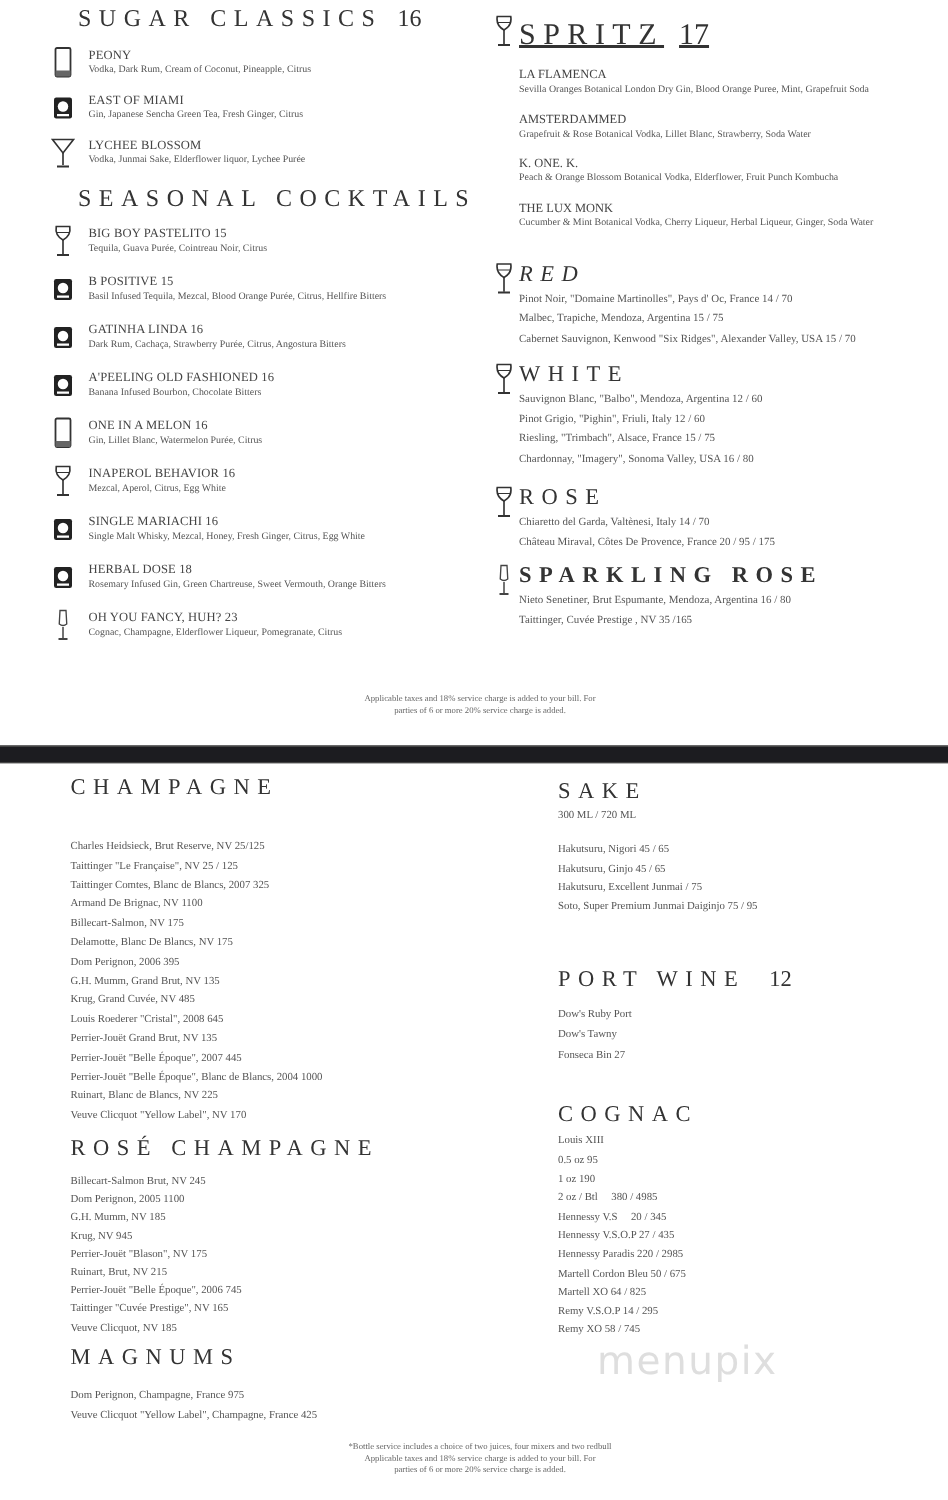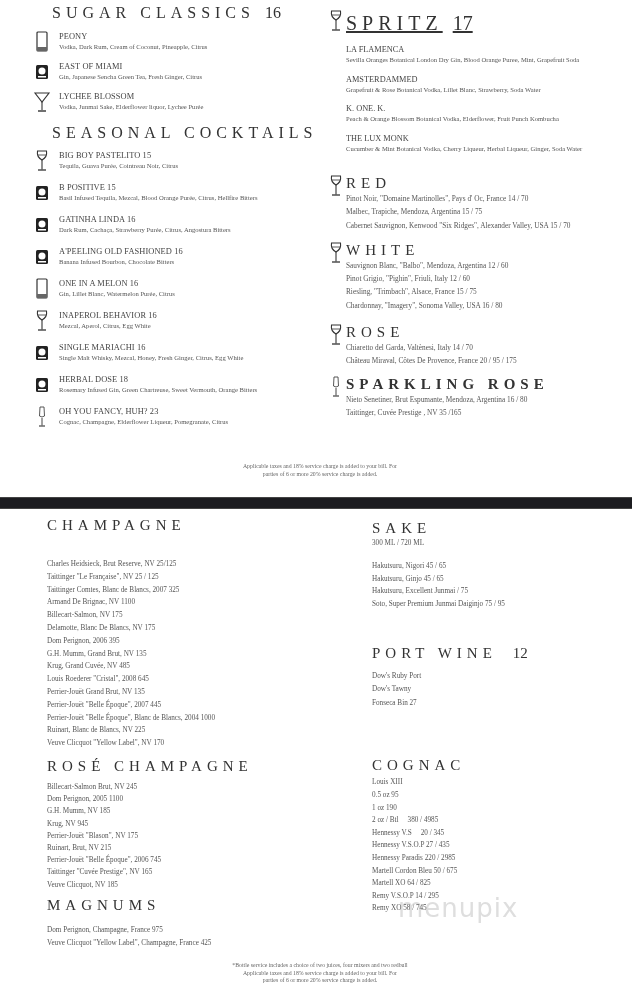--- a/index.html
+++ b/index.html
@@ -179,21 +179,21 @@
       <div style="margin-bottom:9px;">
         <div class="plain-name">K. ONE. K.</div>
         <div class="plain-desc">Peach &amp; Orange Blossom Botanical Vodka, Elderflower, Fruit Punch Kombucha</div>
       </div>
       <div style="margin-bottom:16px; width:260px;">
         <div class="plain-name">THE LUX MONK</div>
         <div class="plain-desc">Cucumber &amp; Mint Botanical Vodka, Cherry Liqueur, Herbal Liqueur, Ginger, Soda Water</div>
       </div>
     </div>
 
-    <div class="glass-head" style="margin-top:22px;">
+    <div class="glass-head" style="margin-top:22px;font-style:italic;">
       <svg class="icon">
           <use href="#ico-wine"></use>
         </svg>
       <div class="sec-title" style="font-size:15px;">RED</div>
     </div>
     <div style="padding-left:28px; margin-bottom:10px;">
       <div class="wine-line">Pinot Noir, "Domaine Martinolles", Pays d' Oc, France   14 / 70</div>
       <div class="wine-line">Malbec, Trapiche, Mendoza, Argentina   15 / 75</div>
       <div class="wine-line">Cabernet Sauvignon, Kenwood "Six Ridges", Alexander Valley, USA   15 / 70</div>
     </div>
@@ -290,21 +290,21 @@
     <div style="margin-bottom:34px;">
       <div class="list-line">Hakutsuru, Nigori   45 / 65</div>
       <div class="list-line">Hakutsuru, Ginjo   45 / 65</div>
       <div class="list-line">Hakutsuru, Excellent Junmai   / 75</div>
       <div class="list-line">Soto, Super Premium Junmai Daiginjo   75 / 95</div>
     </div>
 
     <div class="sec-title" style="font-size:15px; margin-bottom:8px;">
       <span>PORT WINE</span><span class="price" style="margin-left:16px;">12</span>
     </div>
-    <div style="margin-bottom:47px;">
+    <div style="margin-bottom:25px;">
       <div class="list-line" style="line-height:13.5px;">Dow's Ruby Port</div>
       <div class="list-line" style="line-height:13.5px;">Dow's Tawny</div>
       <div class="list-line" style="line-height:13.5px;">Fonseca Bin 27</div>
     </div>
 
     <div class="sec-title" style="font-size:15px; margin-bottom:2px;">COGNAC</div>
     <div>
       <div class="list-line" style="line-height:12.6px;">Louis XIII</div>
       <div class="list-line" style="line-height:12.6px;">0.5 oz   95</div>
       <div class="list-line" style="line-height:12.6px;">1 oz   190</div>

